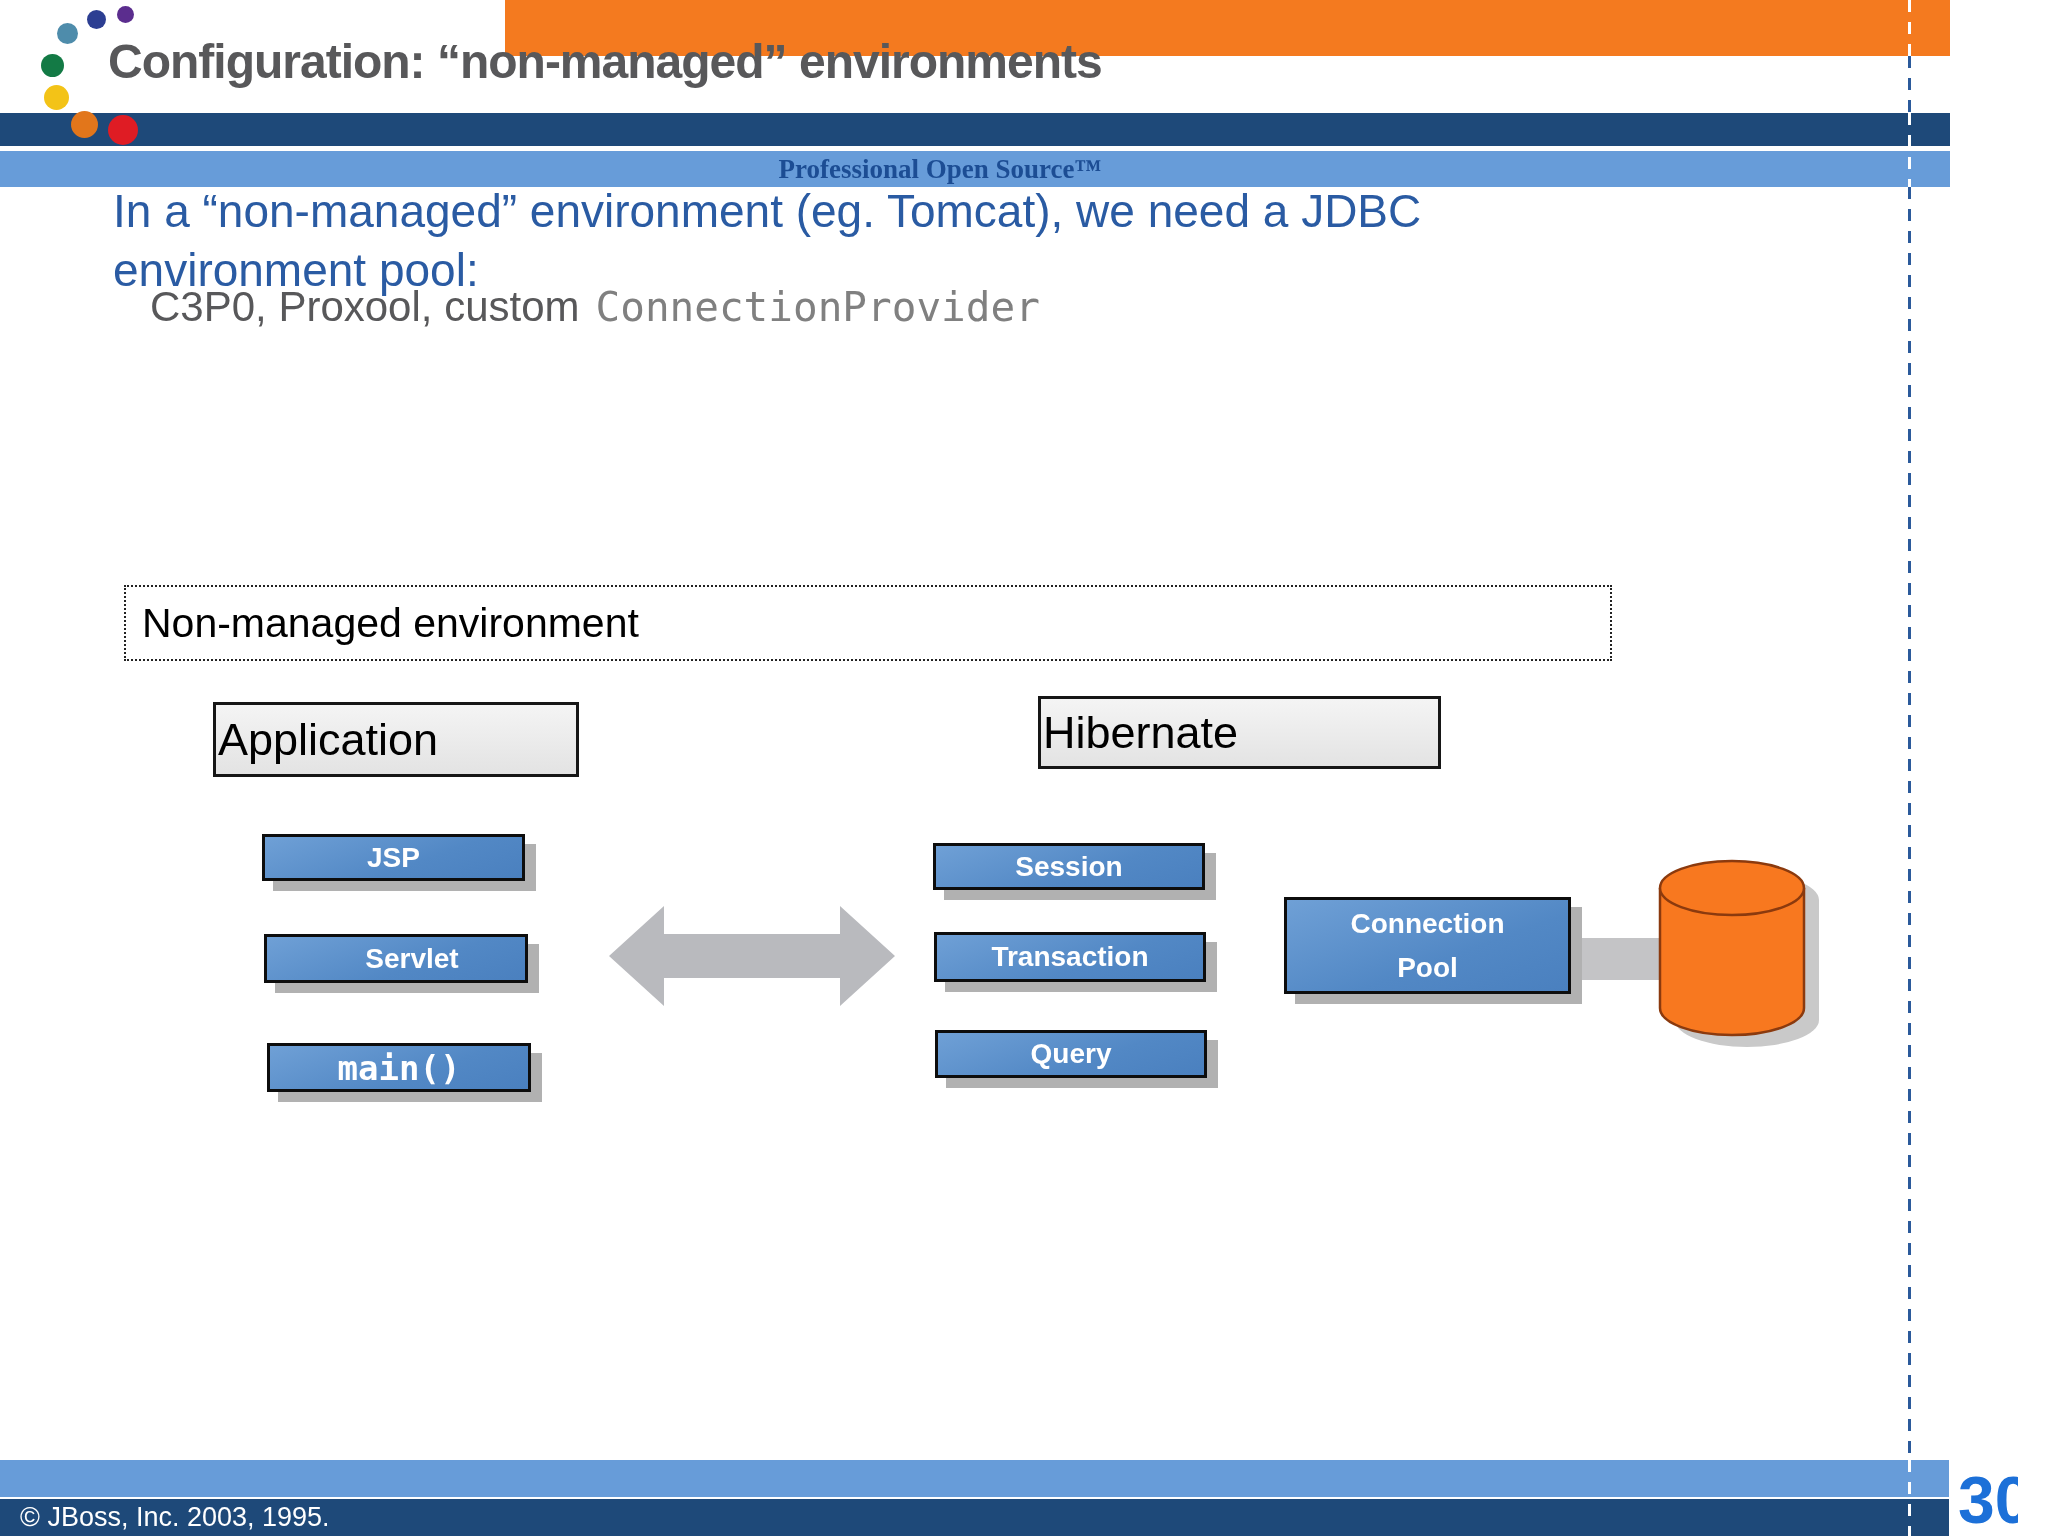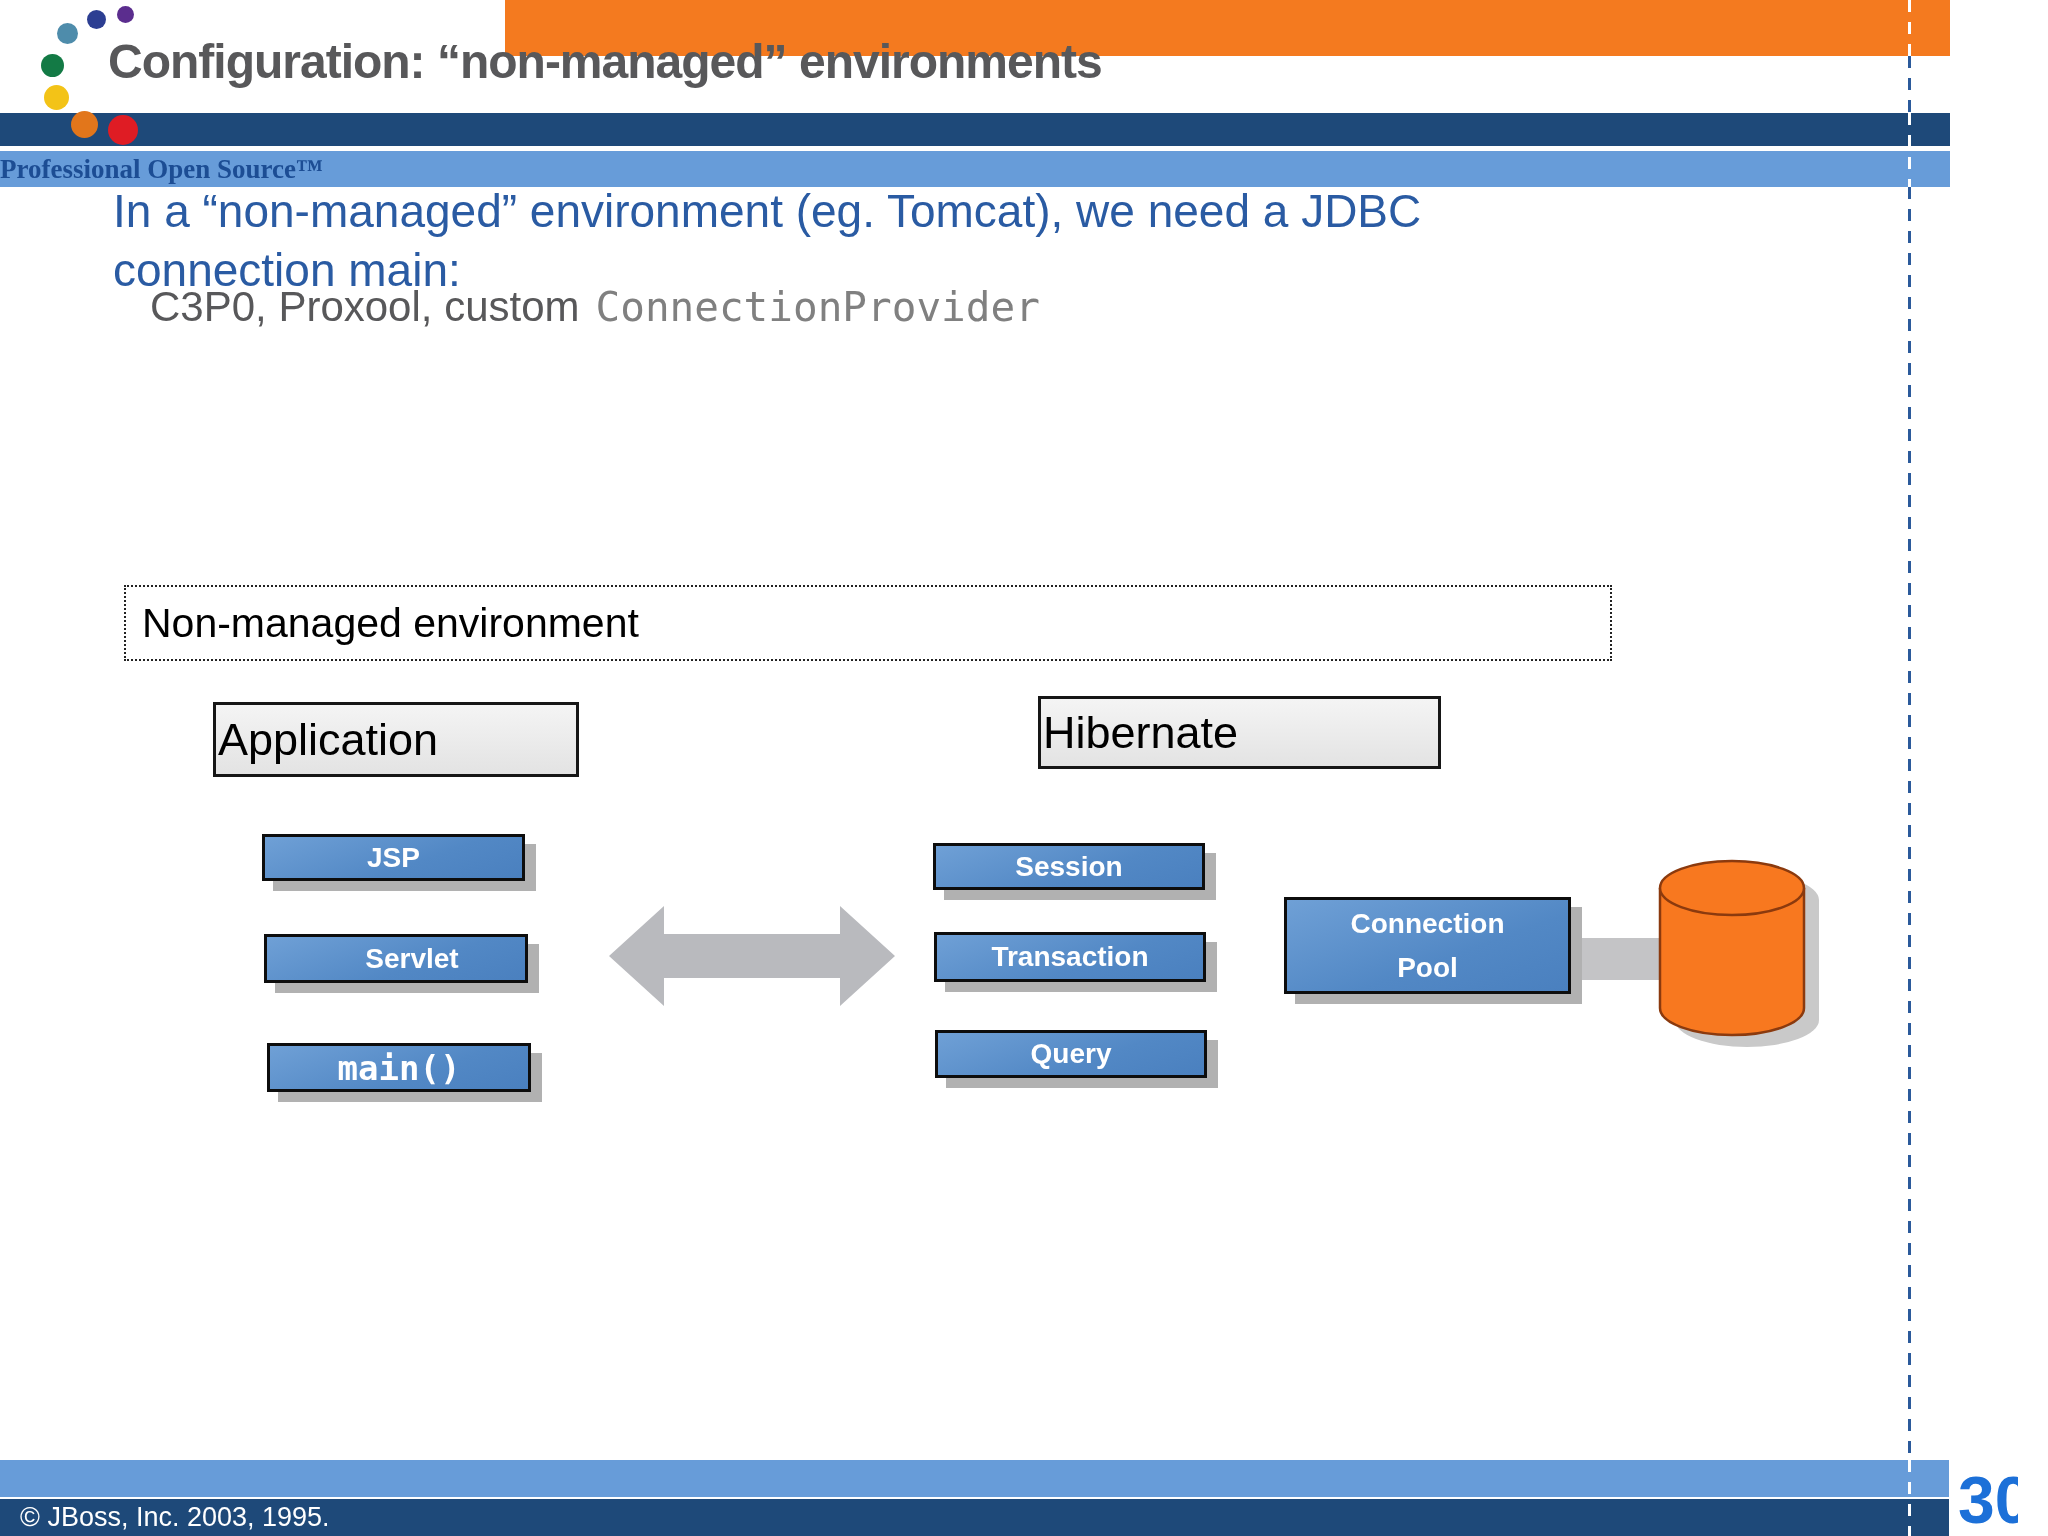--- a/index.html
+++ b/index.html
@@ -4,21 +4,21 @@
 <style>
   html,body{margin:0;padding:0;background:#ffffff;}
   #slide{
     position:relative;width:2018px;height:1536px;overflow:hidden;background:#ffffff;
     font-family:"Liberation Sans",sans-serif;
   }
   
   .bar-orange{position:absolute;left:505px;top:0;width:1445px;height:56px;background:#f47a1f;z-index:2;}
   .bar-navy{position:absolute;left:0;top:113px;width:1950px;height:33px;background:#1e4979;z-index:1;}
   .bar-lightblue{position:absolute;left:0;top:151px;width:1950px;height:36px;background:#679cd9;z-index:1;
-    display:flex;align-items:center;justify-content:flex-start;padding-right:0;box-sizing:border-box;}
+    display:flex;align-items:center;justify-content:center;padding-right:0;box-sizing:border-box;}
   .tagline{font-family:"Liberation Serif",serif;font-weight:bold;font-size:27px;color:#1c4d94;margin-right:70px;}
   .page-title{position:absolute;left:108px;top:34px;font-size:48px;font-weight:bold;color:#58585a;letter-spacing:-1px;z-index:3;white-space:nowrap;}
   .logo{position:absolute;left:0;top:0;width:160px;height:160px;z-index:5;}
   .dot{position:absolute;border-radius:50%;}
   .dot-purple{left:117px;top:6px;width:17px;height:17px;background:#5b2d8e;}
   .dot-navy{left:87px;top:10px;width:19px;height:19px;background:#2c3e92;}
   .dot-steel{left:57px;top:23px;width:21px;height:21px;background:#4e8cab;}
   .dot-green{left:41px;top:54px;width:23px;height:23px;background:#137a45;}
   .dot-yellow{left:44px;top:85px;width:25px;height:25px;background:#f3c317;}
   .dot-orange{left:71px;top:111px;width:27px;height:27px;background:#e2761b;}
@@ -83,21 +83,21 @@
   </div>
 
   <div class="vseg white" style="top:0;height:56px;"></div>
   <div class="vseg navy" style="top:56px;height:57px;"></div>
   <div class="vseg white" style="top:113px;height:74px;"></div>
   <div class="vseg navy" style="top:187px;height:1273px;"></div>
   <div class="vseg white" style="top:1460px;height:76px;"></div>
 
   <div class="heading">
     <div>In a “non-managed” environment (eg. Tomcat), we need a JDBC</div>
-    <div>connection main:</div>
+    <div>environment pool:</div>
   </div>
   <div class="bullet">
     <span>C3P0, Proxool, custom</span><span class="code">ConnectionProvider</span>
   </div>
 
   <div class="dotted-frame">
     <span class="lbl">Non-managed environment</span>
   </div>
 
   <div class="gray-box box-application">

